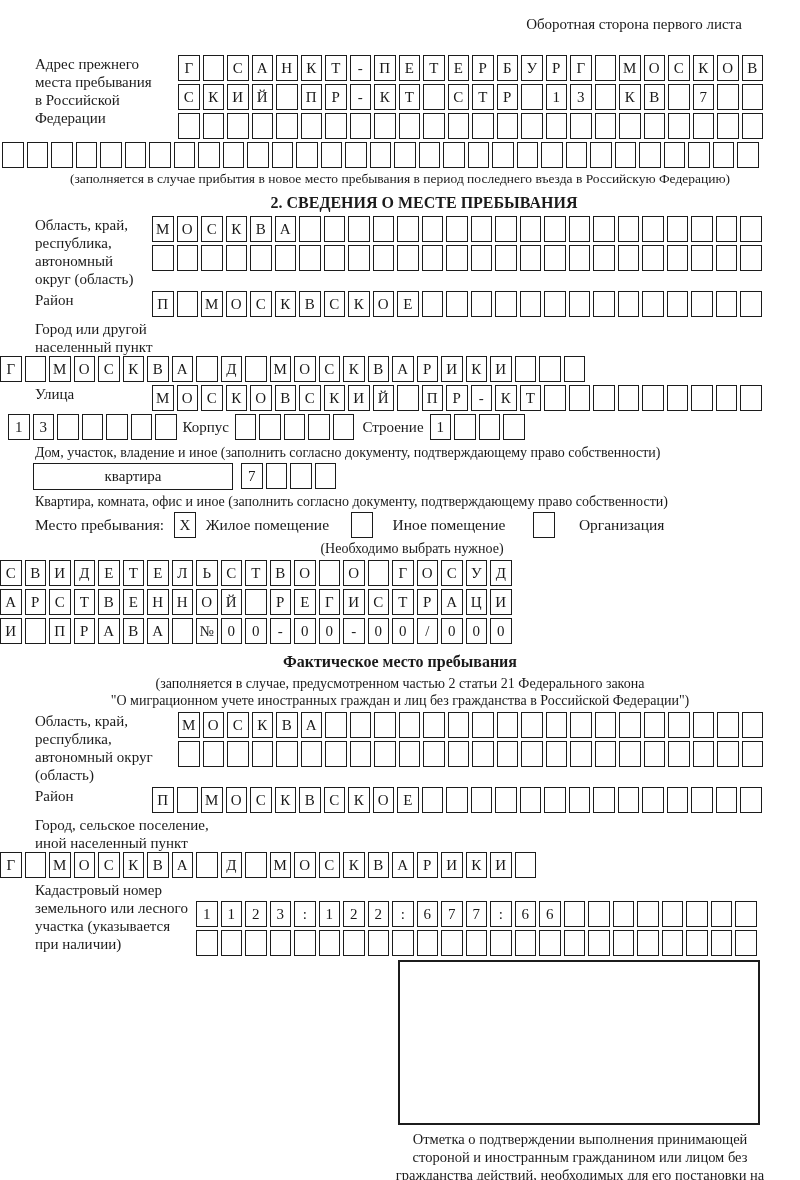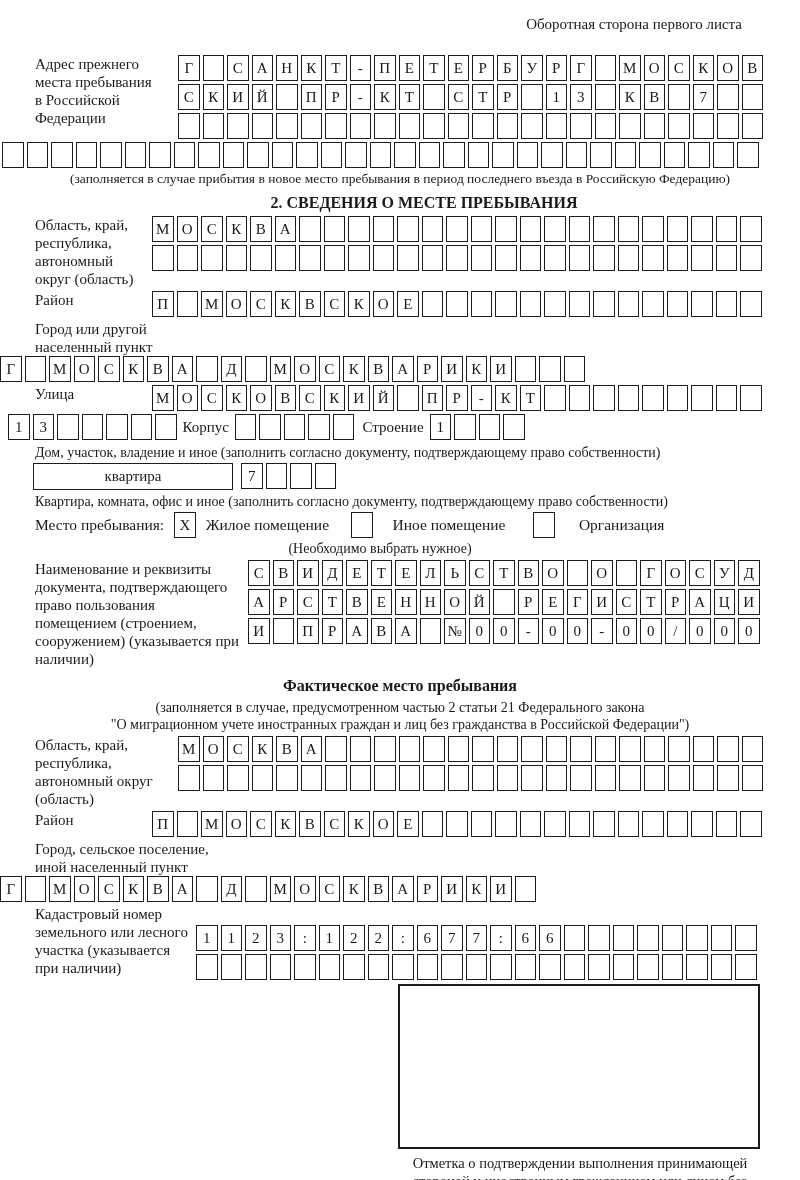--- a/index.html
+++ b/index.html
@@ -35,21 +35,21 @@
   }
   .wb-house{margin-left:33px;width:164px;}
   .wb-apt{margin-left:33px;width:200px;}
   .cells-ml8{margin-left:8px;}
   .il{font-size:15px;line-height:27px;margin:0 6px;}
   .caption{font-size:14px;line-height:17px;margin-left:35px;margin-bottom:2px;}
   .stay-line{display:flex;align-items:center;margin-top:2px;font-size:15.5px;}
   .stay-lbl{margin-left:35px;}
   .ml10{margin-left:10px;} .ml12{margin-left:20px;} .ml22{margin-left:22px;}
   .ml24{margin-left:24px;} .ml28{margin-left:28px;}
-  .stay-note{width:760px;text-align:center;font-size:14px;line-height:17px;margin-top:2px;}
+  .stay-note{width:760px;text-align:center;font-size:14px;line-height:17px;margin-top:2px;margin-left:32px;}
   .fact-title{font-size:16px;font-weight:bold;text-align:center;margin:8px 0 4px 0;line-height:19px;}
   .subtitle{font-size:14px;line-height:17px;text-align:center;}
   .pt20{margin-top:20px;}
   .mark-box{
     margin-left:398px;margin-top:4px;width:362px;height:165px;
     box-sizing:border-box;border:2px solid #1c1c1c;background:#fff;
   }
   .mark-caption{
     margin-left:388px;margin-top:5px;width:384px;
     text-align:center;font-size:14.5px;line-height:18px;
@@ -382,21 +382,20 @@
     </span>
   <span class="ml12">Иное помещение</span>
   <span class="cellrow ml28">
       <span class="cell"></span>
     </span>
   <span class="ml24">Организация</span>
 </div>
 <div class="stay-note">(Необходимо выбрать нужное)</div>
 
 <div class="form-line" style="margin-top:3px;">
-  <div class="lbl lw205">Наименование и реквизиты документа, подтверждающего право пользования помещением (строением, сооружением) (указывается при наличии)</div>
   <div class="rows-stack">
     <div class="cellrow">
         <span class="cell">С</span>
         <span class="cell">В</span>
         <span class="cell">И</span>
         <span class="cell">Д</span>
         <span class="cell">Е</span>
         <span class="cell">Т</span>
         <span class="cell">Е</span>
         <span class="cell">Л</span>

